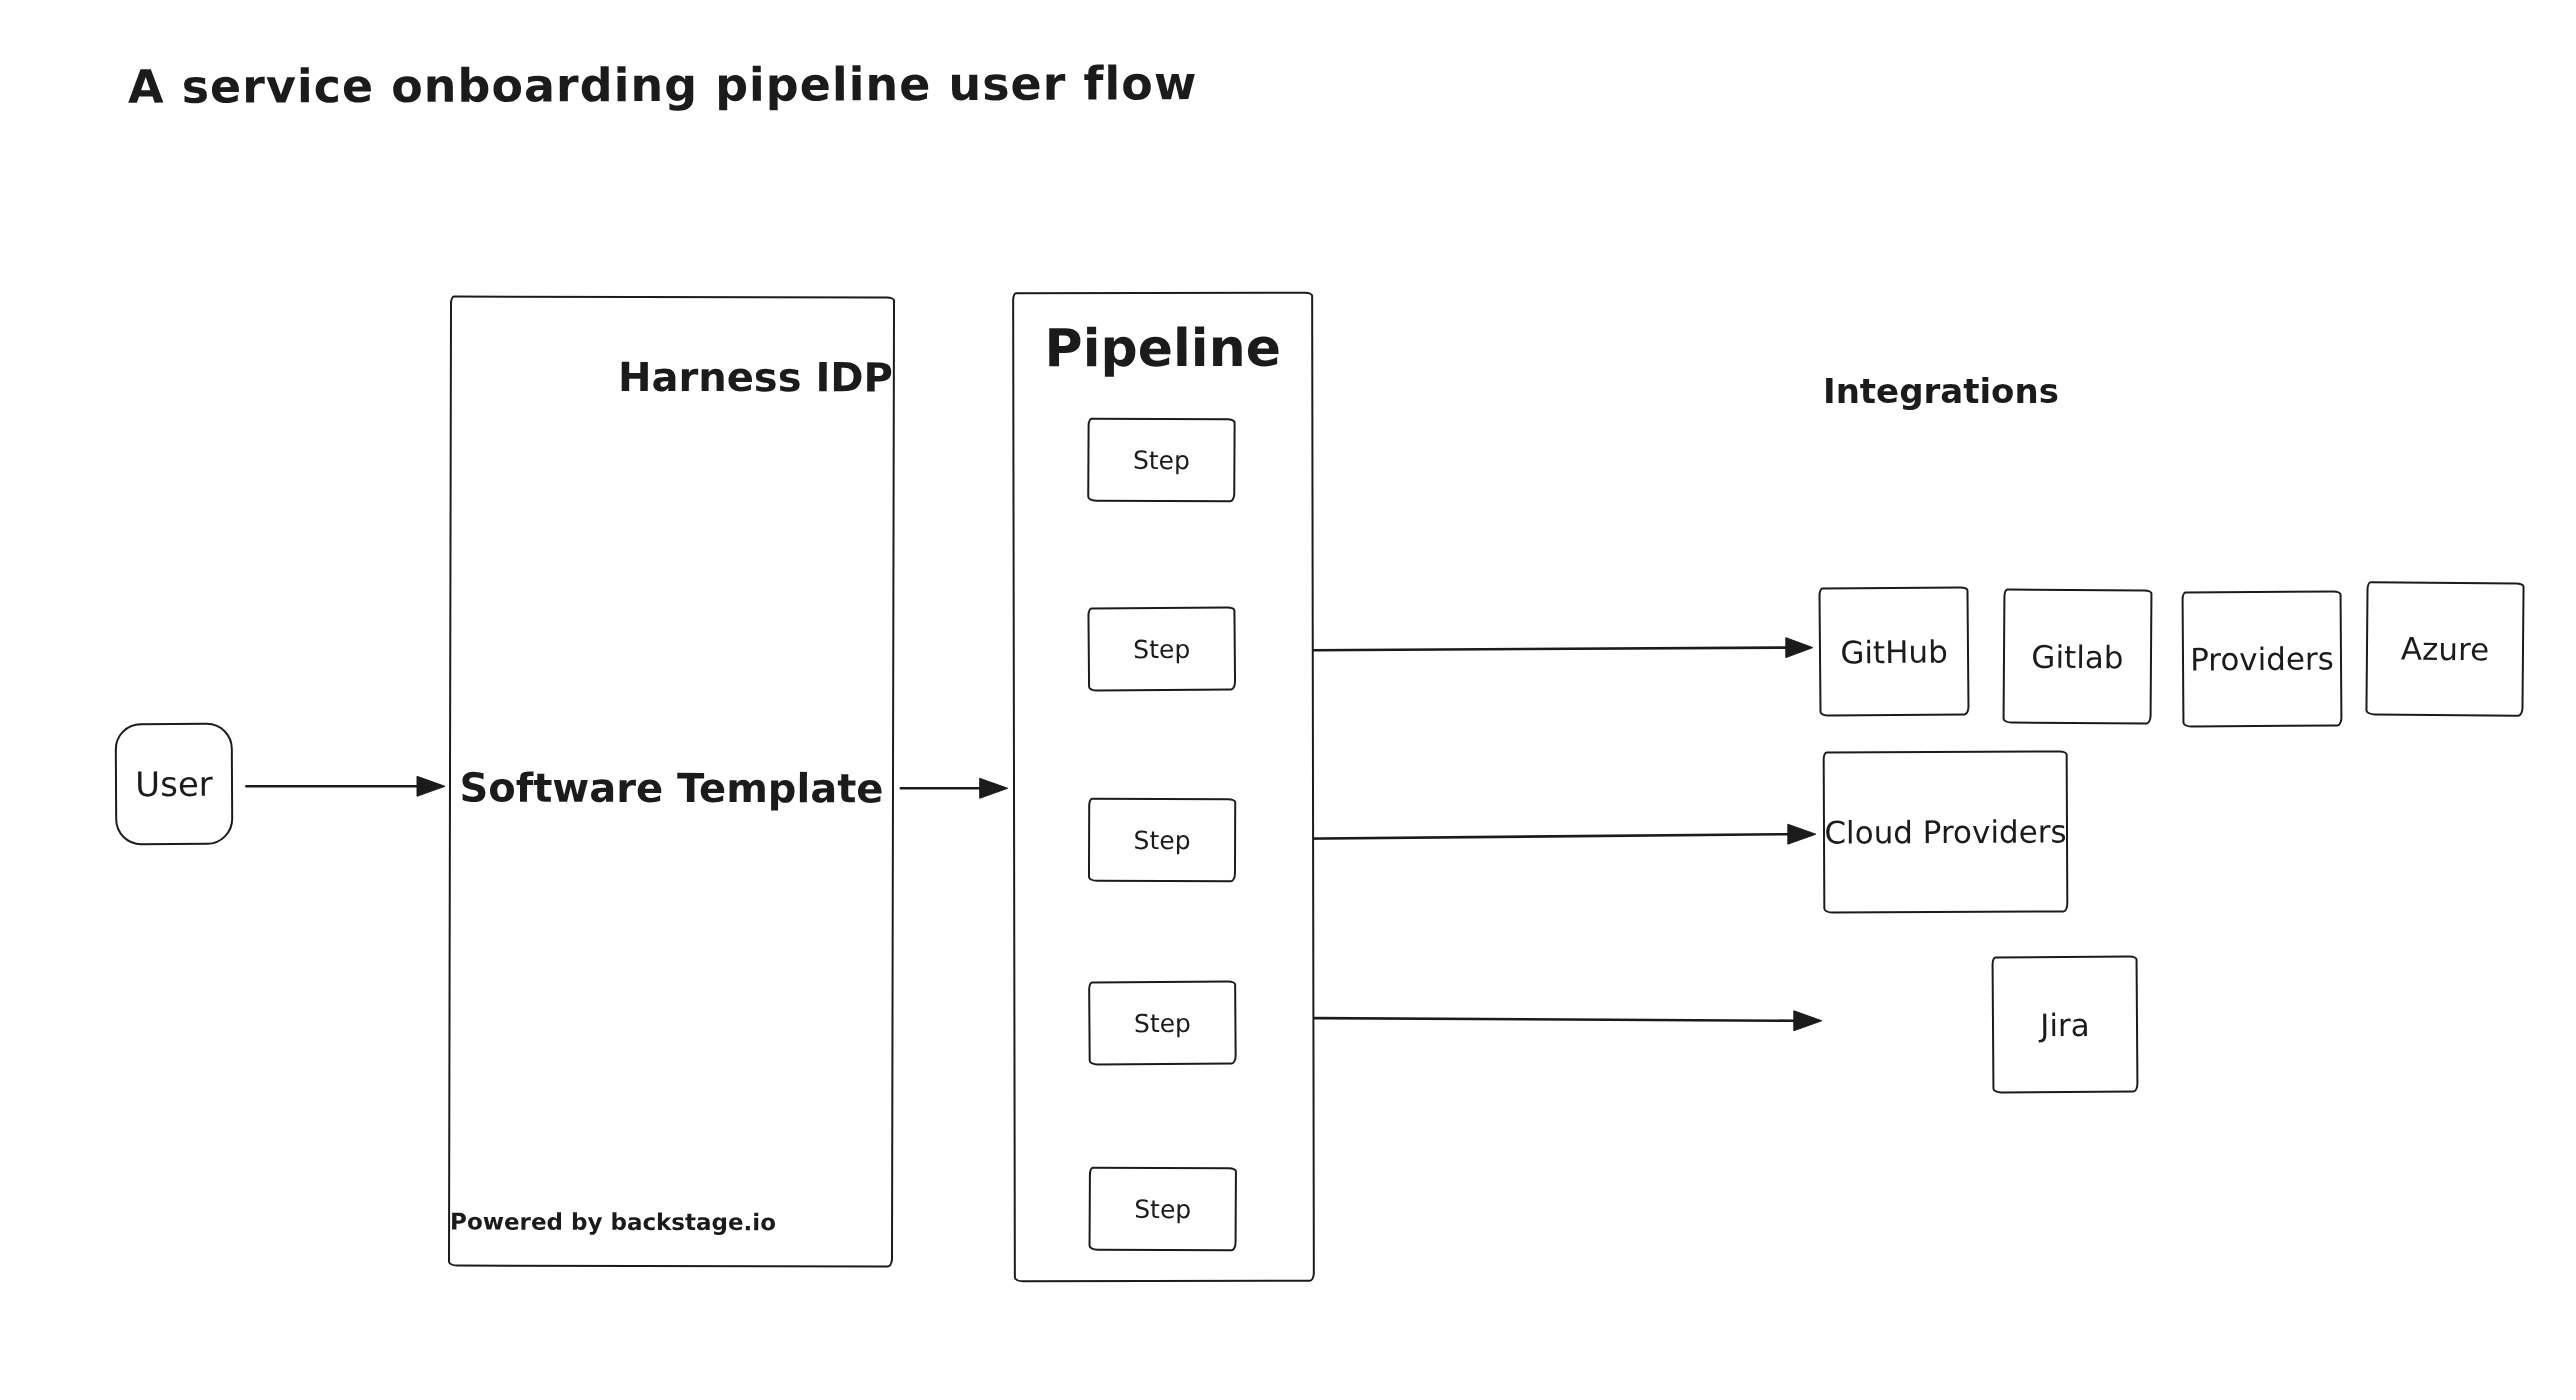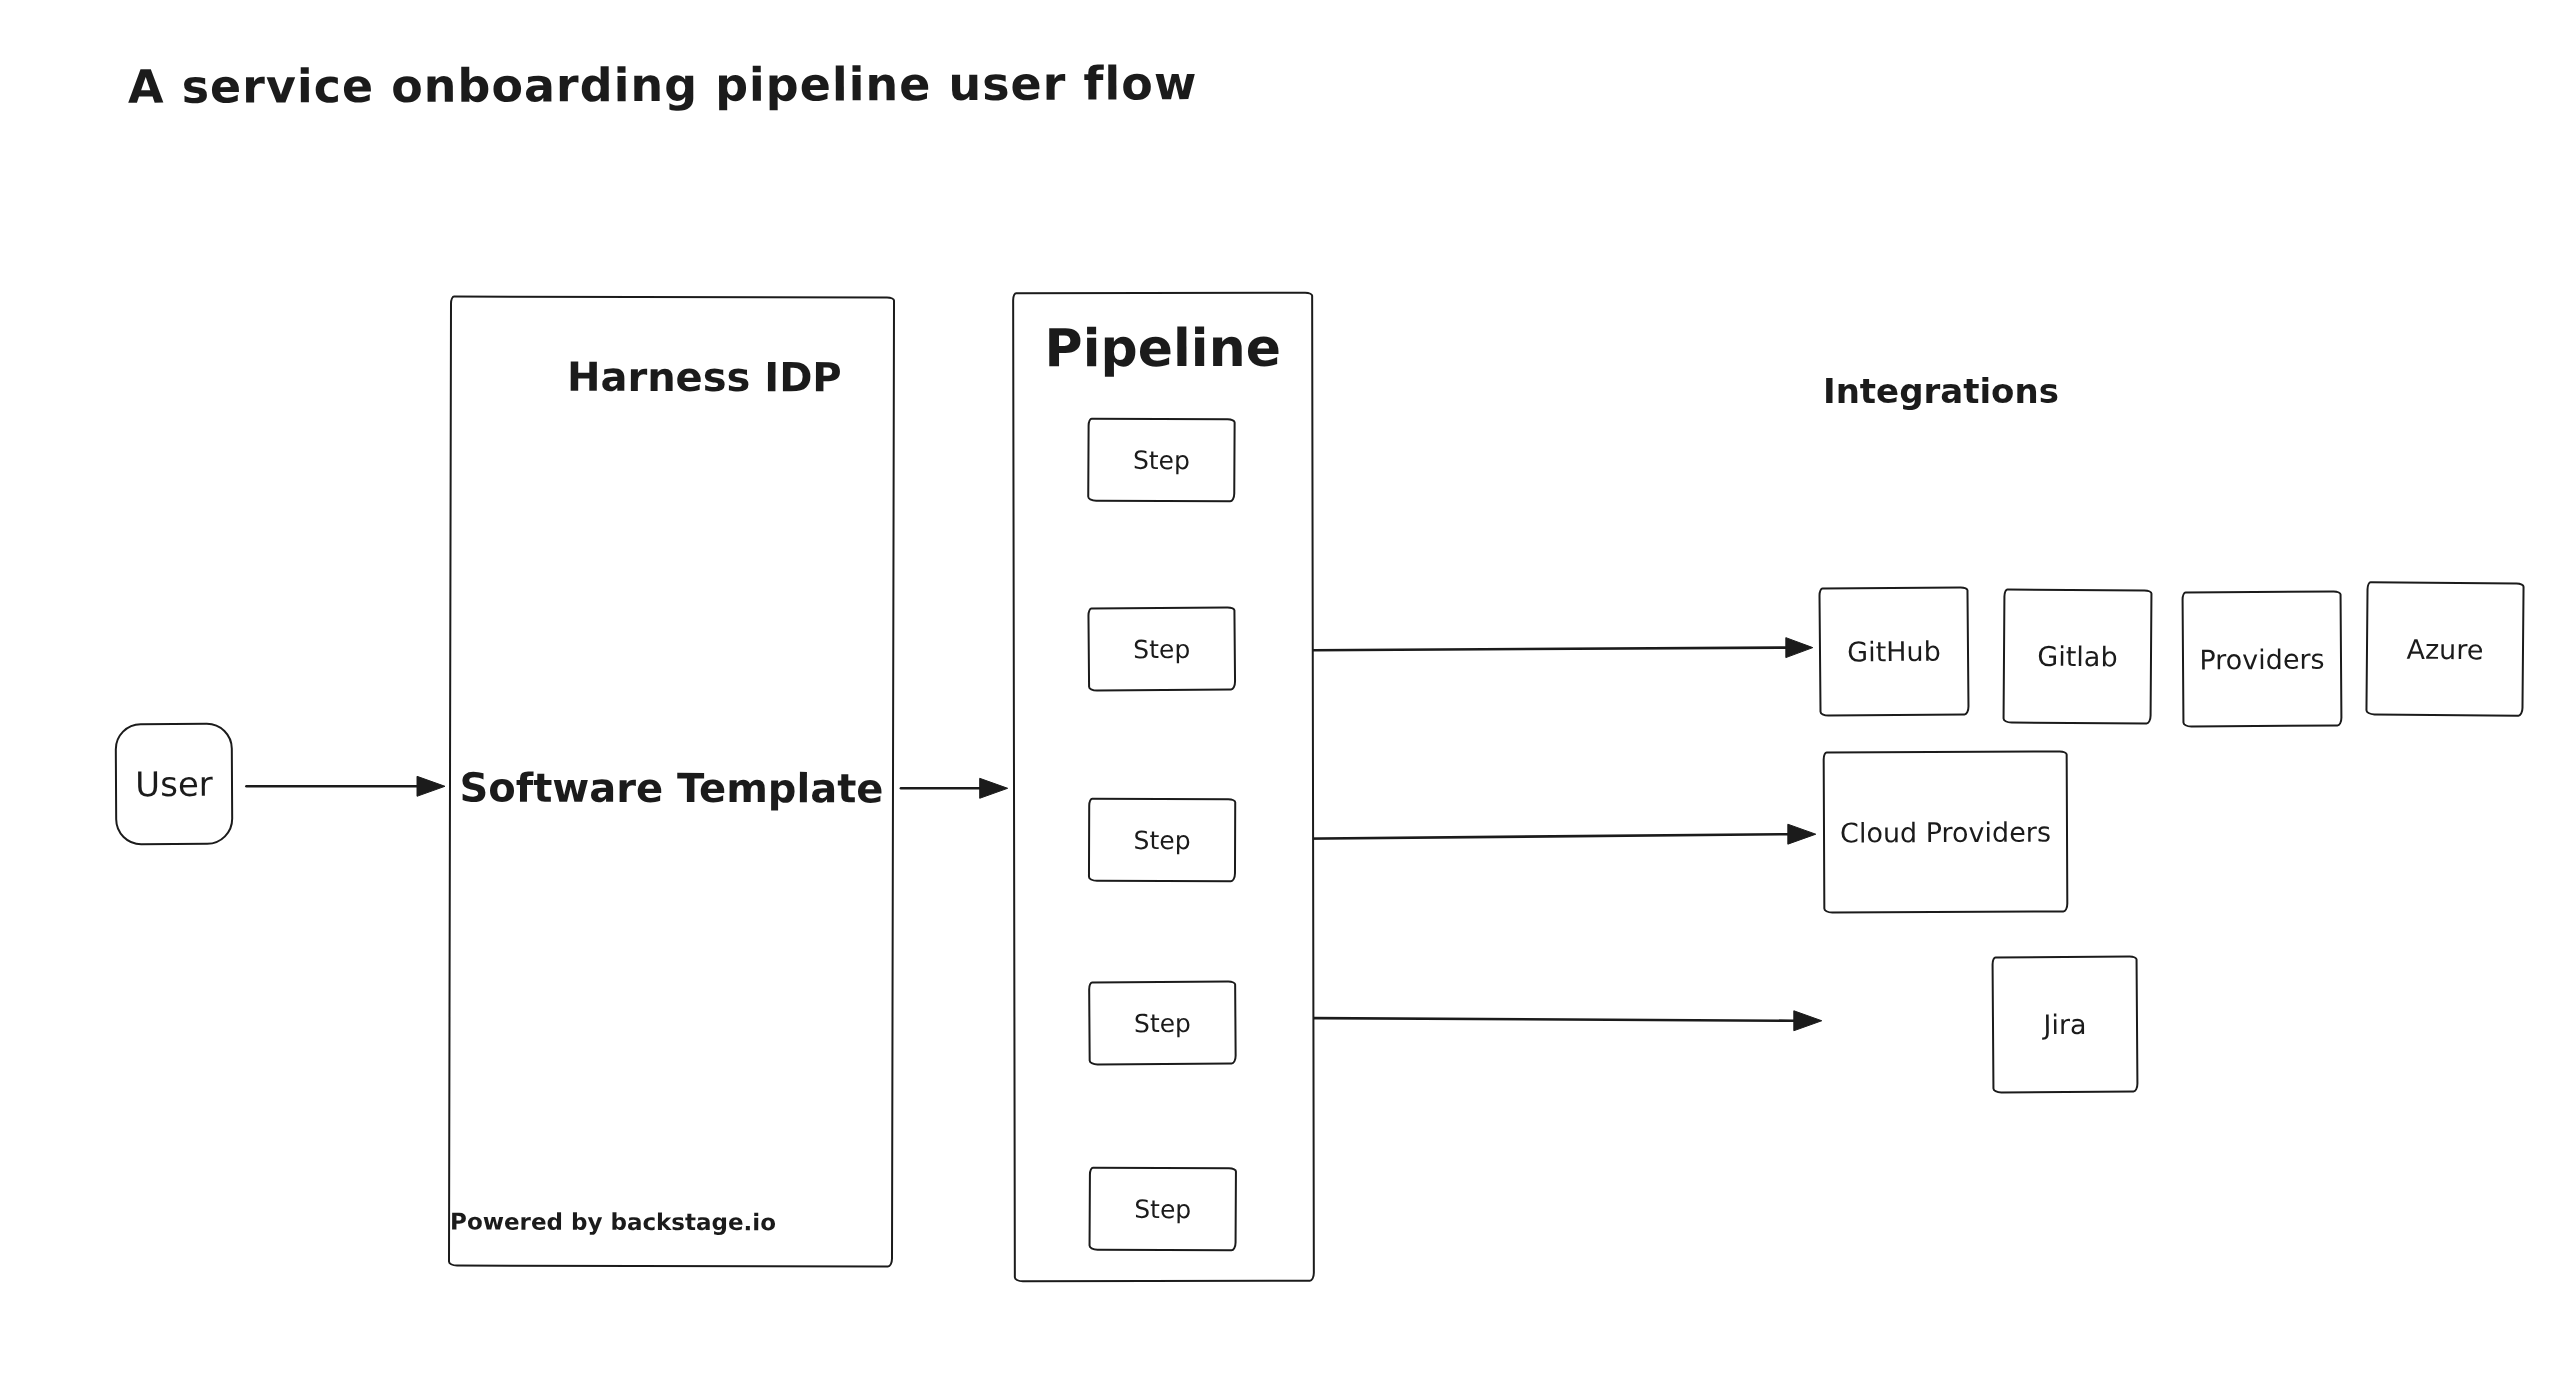--- a/index.html
+++ b/index.html
@@ -28,42 +28,42 @@
     box-sizing: border-box;
   }
   .label { color: #1b1b1b; white-space: nowrap; }
 
   
   #user-node { left: 115px; top: 723px; width: 118px; height: 122px; border-radius: 26px; transform: rotate(-0.3deg); }
   #user-node .label { font-size: 34px; }
 
   
   #harness-node { left: 449px; top: 296px; width: 445px; height: 971px; transform: rotate(0.12deg); }
-  #harness-heading { left: 0; top: 56px; width: 100%; text-align: center; font-size: 40px; font-weight: 600; margin-left: 32px; }
+  #harness-heading { left: 0; top: 56px; width: 100%; text-align: right; font-size: 40px; font-weight: 600; }
   #harness-body    { left: 0; top: 467px; width: 100%; text-align: center; font-size: 40px; font-weight: 600; }
   #harness-footer  { left: 0; bottom: 30px; width: 100%; font-size: 23px; font-weight: 600; }
   .inner-txt { position: absolute; white-space: nowrap; }
 
   
   #pipeline-node { left: 1013px; top: 292px; width: 301px; height: 990px; transform: rotate(-0.1deg); }
   #pipeline-heading { left: 0; top: 24px; width: 100%; text-align: center; font-size: 52px; font-weight: 600; }
   .step {
     left: 73px; width: 148px; height: 84px;
     border-width: 2.4px;
   }
   .step .label { font-size: 25px; }
   #step-1 { top: 124px; transform: rotate(0.4deg); }
   #step-2 { top: 313px; transform: rotate(-0.4deg); }
   #step-3 { top: 504px; transform: rotate(0.3deg); }
   #step-4 { top: 687px; transform: rotate(-0.3deg); }
   #step-5 { top: 873px; transform: rotate(0.4deg); }
 
   
   #integrations-heading { left: 1823px; top: 371px; font-size: 34px; font-weight: 600; }
-  .integration .label { font-size: 27px; }
+  .integration .label { font-size: 31px; }
   #github-node    { left: 1819px; top: 587px; width: 150px; height: 129px; transform: rotate(-0.5deg); }
   #gitlab-node    { left: 2003px; top: 589px; width: 149px; height: 135px; transform: rotate(0.4deg); }
   #bitbucket-node { left: 2182px; top: 591px; width: 160px; height: 136px; transform: rotate(-0.4deg); }
   #azure-node     { left: 2366px; top: 582px; width: 158px; height: 134px; transform: rotate(0.5deg); }
   #cloud-providers-node { left: 1823px; top: 751px; width: 245px; height: 162px; transform: rotate(-0.25deg); }
   #slack-node { left: 1829px; top: 966px; width: 140px; height: 120px; transform: rotate(0.4deg); }
   #jira-node  { left: 1992px; top: 956px; width: 146px; height: 137px; transform: rotate(-0.4deg); }
 
   #arrows-layer { position: absolute; left: 0; top: 0; width: 2576px; height: 1401px; }
   #arrows-layer line { stroke: #1b1b1b; stroke-width: 2.6px; stroke-linecap: round; }

